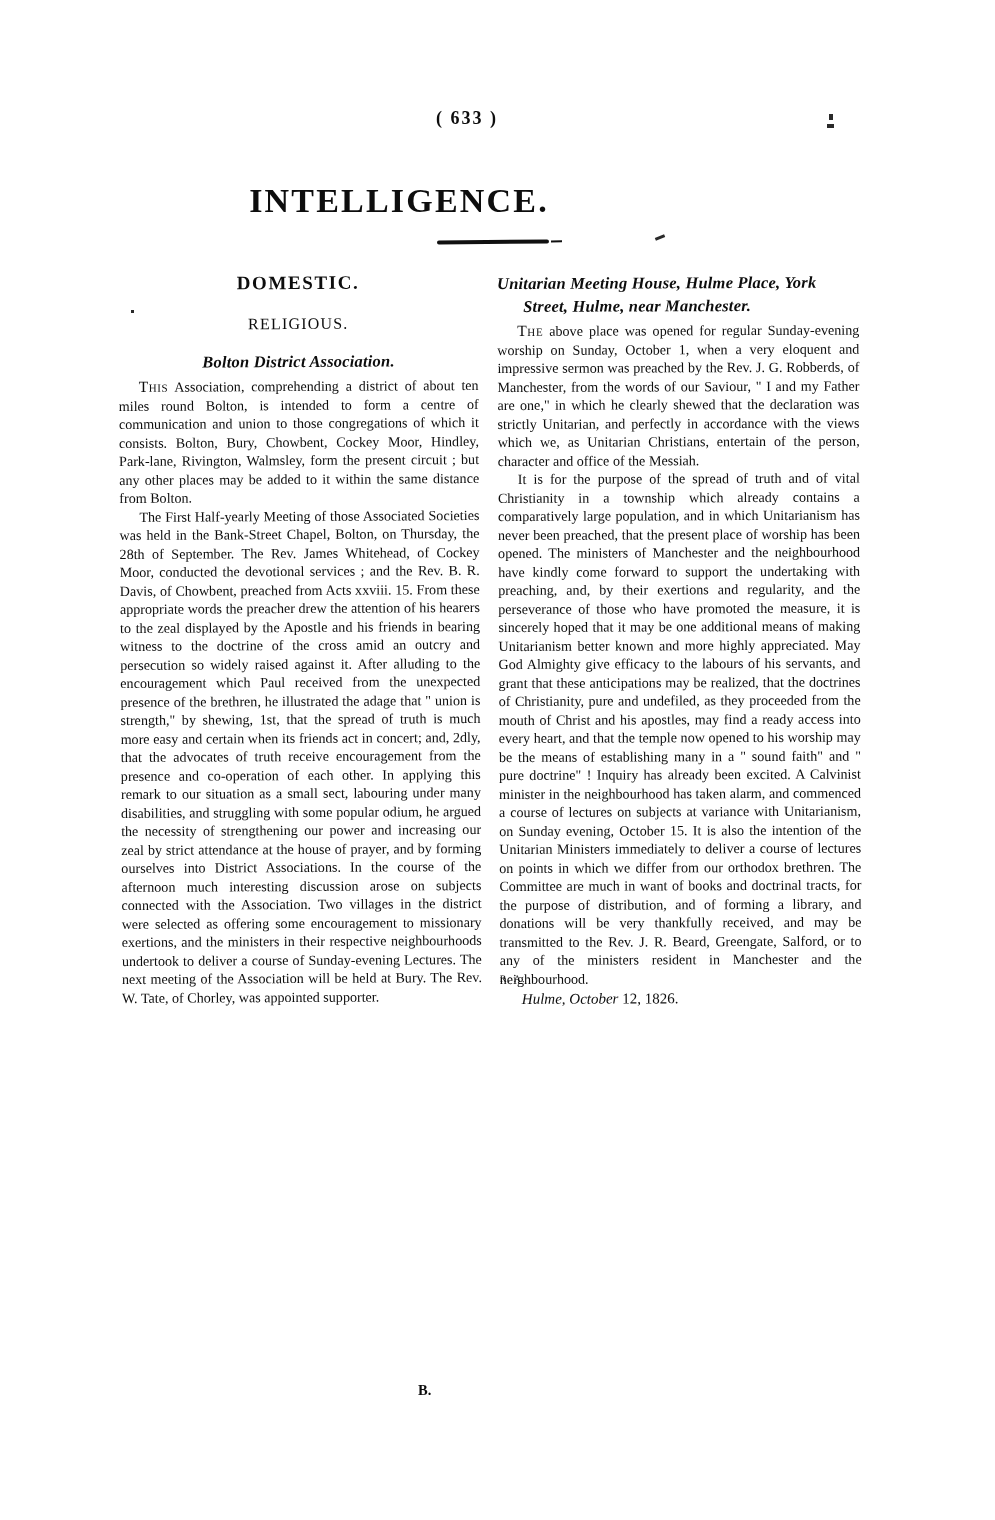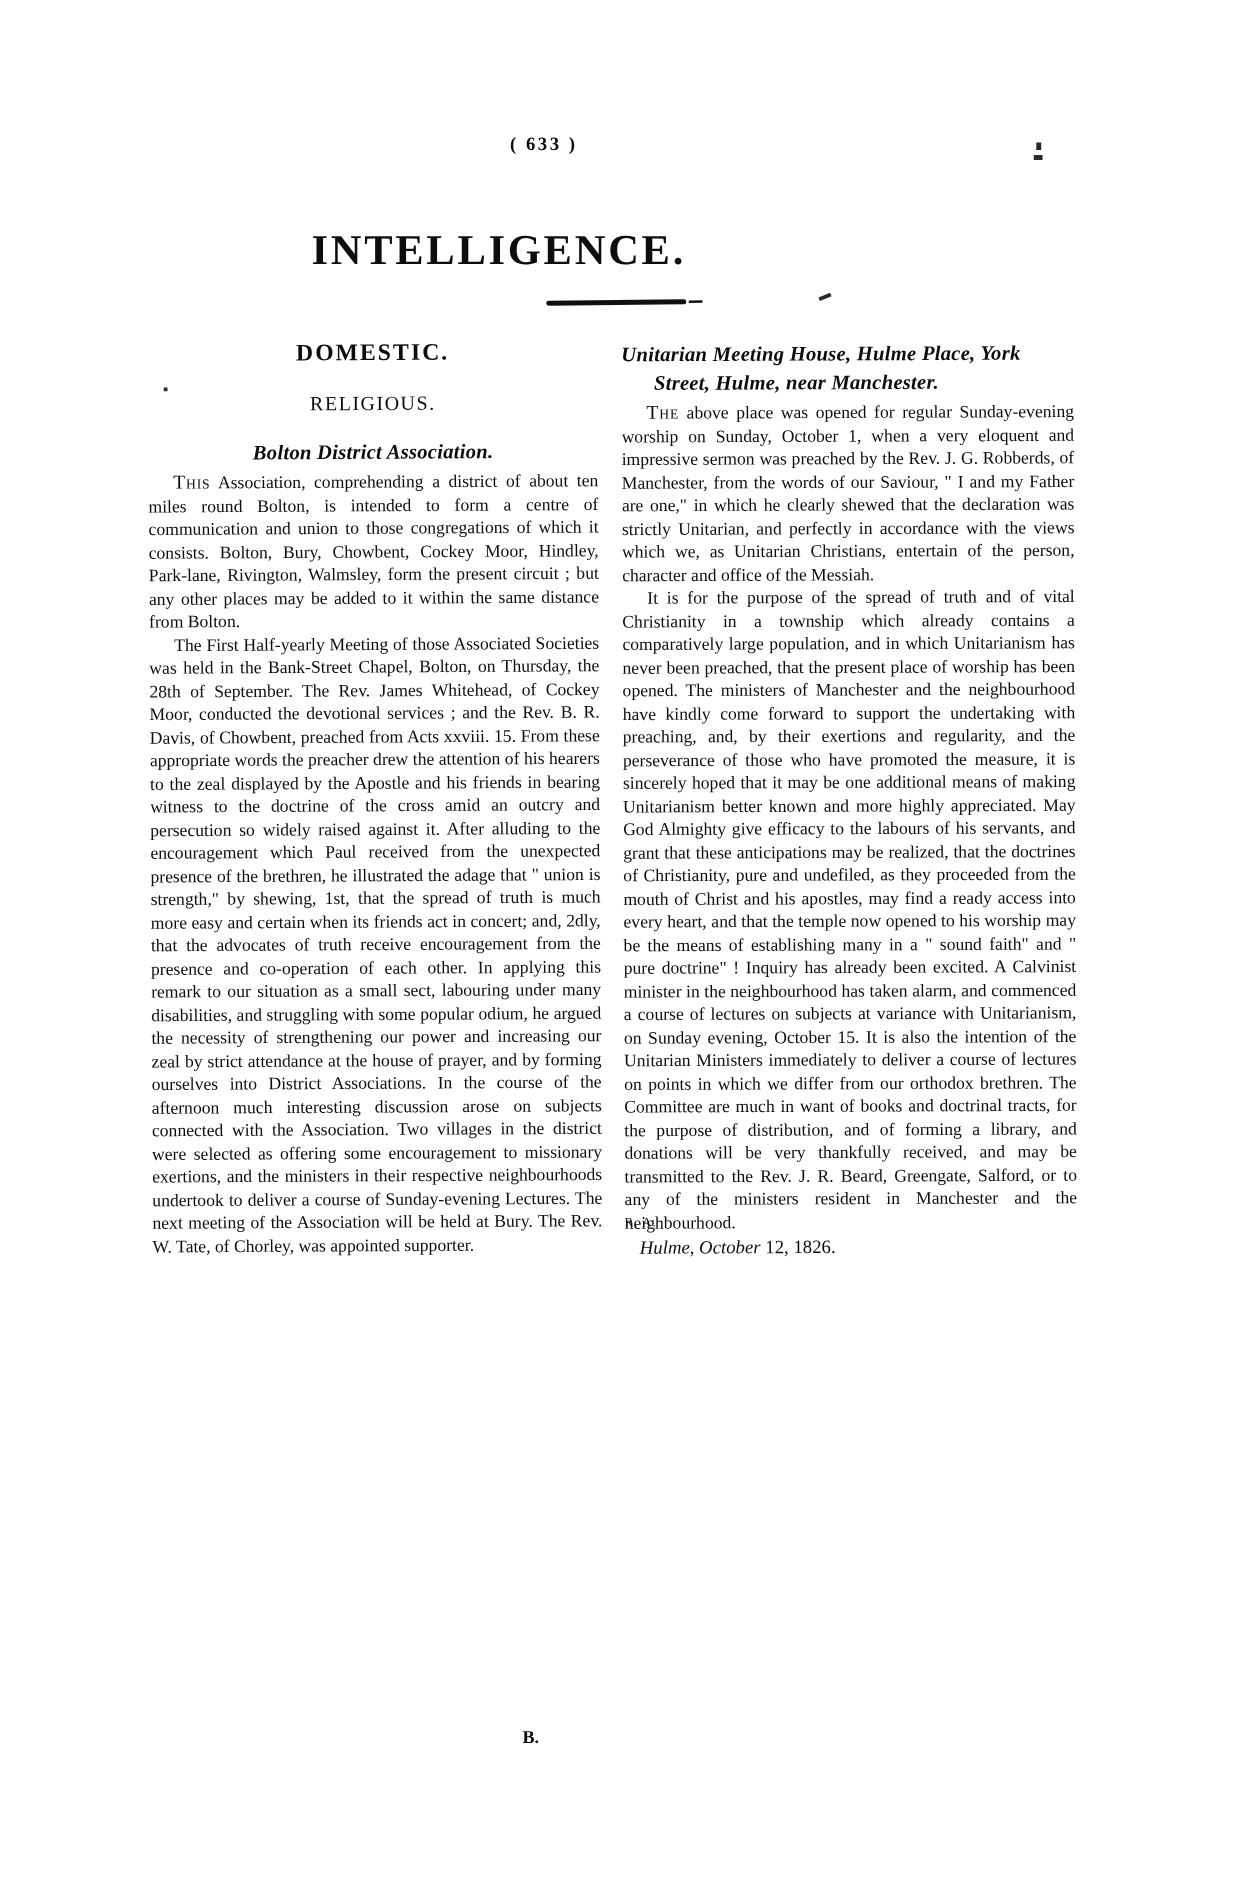--- a/index.html
+++ b/index.html
@@ -23,23 +23,24 @@
     height: 1520px;
   }
 
   
   .folio {
     position: absolute;
     top: 108px;
     left: 0;
     width: 870px;
     text-align: center;
-    font-size: 15px;
+    font-size: 18px;
     letter-spacing: 2px;
     font-weight: bold;
+    padding-left: 32px;
   }
 
   .masthead {
     position: absolute;
     top: 182px;
     left: 0;
     width: 798px;
     text-align: center;
     font-size: 34px;
     font-weight: bold;
@@ -159,21 +160,21 @@
   }
   .sig-right {
     display: block;
     text-align: left;
     margin-top: -18.5px;
     padding-right: 4px;
     font-size: 10px;
     letter-spacing: 1px;
   }
   .dateline {
-    margin: 2px 0 0 4px;
+    margin: 2px 0 0 14px;
     font-style: italic;
     font-size: 15px;
     text-indent: 8px;
   }
   .dateline .roman { font-style: normal; }
 </style>
 </head>
 <body>
 
 <div class="page">

